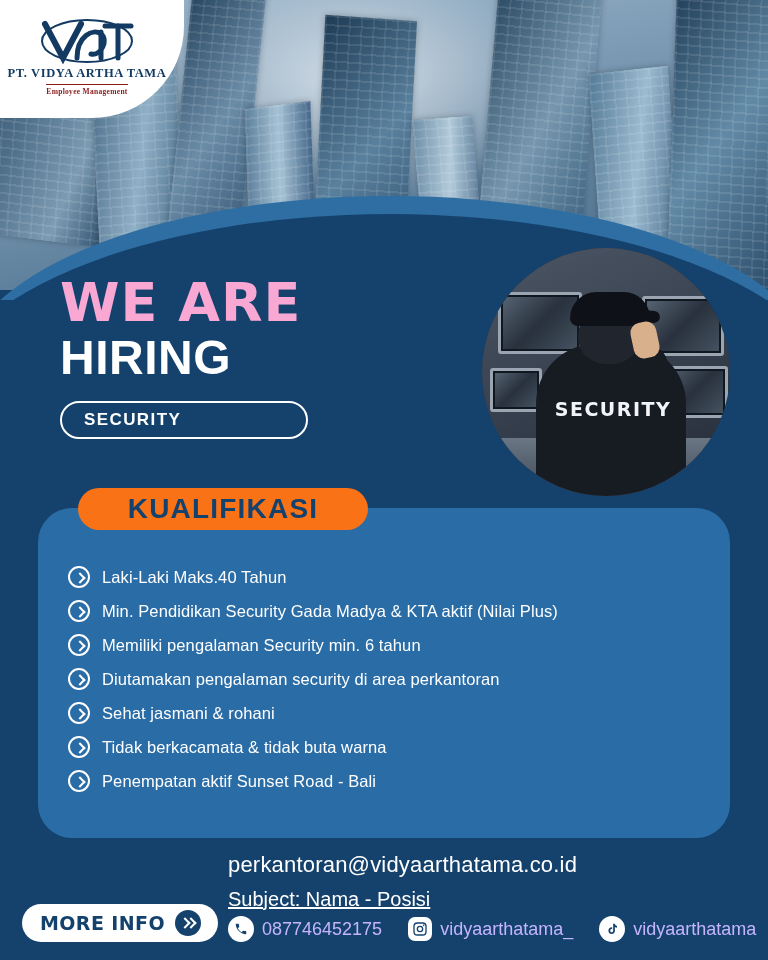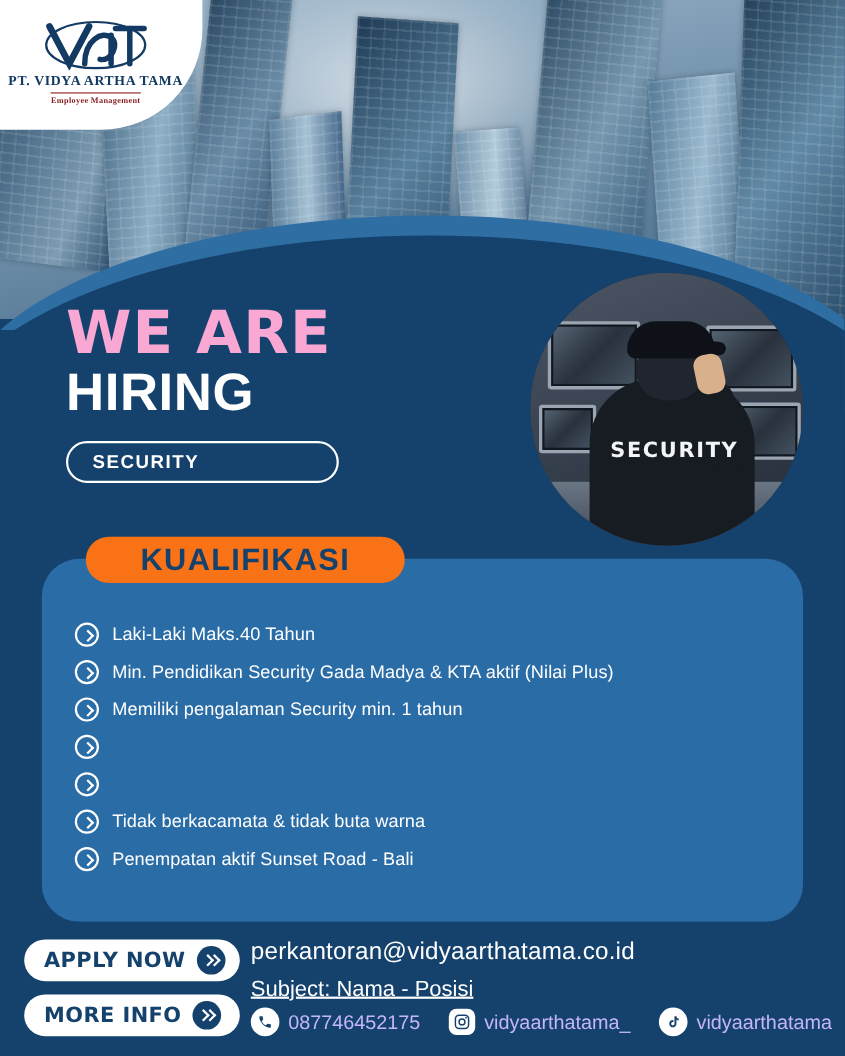--- a/index.html
+++ b/index.html
@@ -470,45 +470,43 @@
       <div class="qual-item">
         <span class="chev"></span>
         <span class="qual-text">Laki-Laki Maks.40 Tahun</span>
       </div>
       <div class="qual-item">
         <span class="chev"></span>
         <span class="qual-text">Min. Pendidikan Security Gada Madya &amp; KTA aktif (Nilai Plus)</span>
       </div>
       <div class="qual-item">
         <span class="chev"></span>
-        <span class="qual-text">Memiliki pengalaman Security min. 1 tahun</span>
-      </div>
-      <div class="qual-item">
-        <span class="chev"></span>
-      </div>
-      <div class="qual-item">
-        <span class="chev"></span>
+        <span class="qual-text">Memiliki pengalaman Security min. 6 tahun</span>
+      </div>
+      <div class="qual-item">
+        <span class="chev"></span>
+        <span class="qual-text">Diutamakan pengalaman security di area perkantoran</span>
+      </div>
+      <div class="qual-item">
+        <span class="chev"></span>
+        <span class="qual-text">Sehat jasmani &amp; rohani</span>
       </div>
       <div class="qual-item">
         <span class="chev"></span>
         <span class="qual-text">Tidak berkacamata &amp; tidak buta warna</span>
       </div>
       <div class="qual-item">
         <span class="chev"></span>
         <span class="qual-text">Penempatan aktif Sunset Road - Bali</span>
       </div>
     </div>
   </div>
 
   <div class="footer">
 
-    <div class="pill apply-pill">
-      <span class="pill-label">APPLY NOW</span>
-      <span class="dbl-chev"></span>
-    </div>
 
     <div class="pill more-pill">
       <span class="pill-label">MORE INFO</span>
       <span class="dbl-chev"></span>
     </div>
 
     <div class="email-line">perkantoran@vidyaarthatama.co.id</div>
     <div class="subject-line">Subject: Nama - Posisi</div>
 
     <div class="contact-row">

